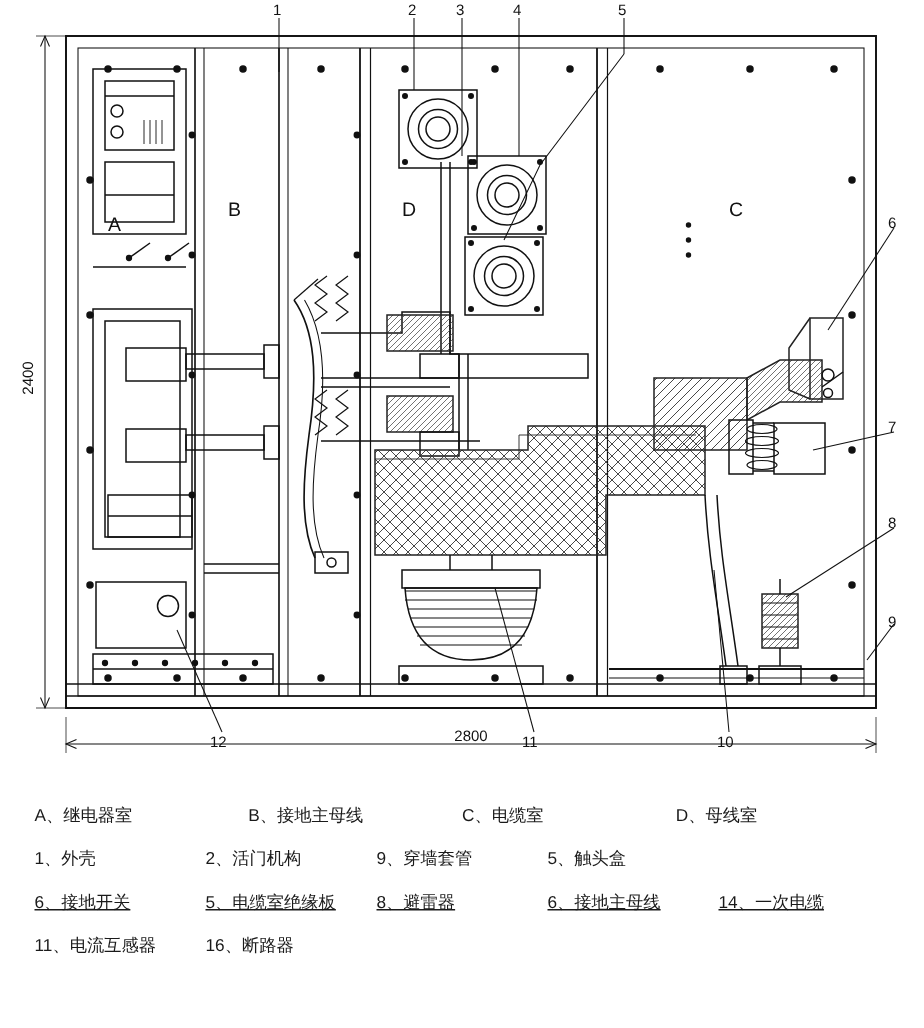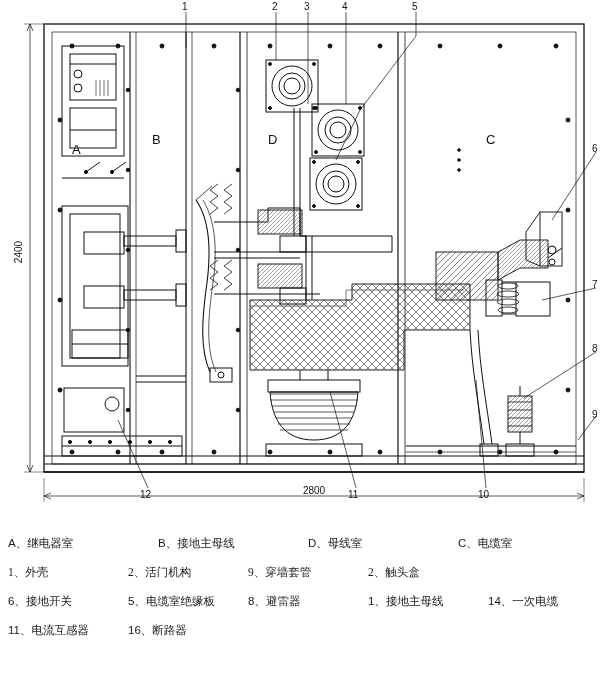--- a/index.html
+++ b/index.html
@@ -1,24 +1,24 @@
 <!DOCTYPE html>
 <html><head>
 <meta charset="utf-8">
 <style>
   html,body{margin:0;padding:0;background:#ffffff;}
   body{width:616px;height:685px;font-family:"Liberation Sans",sans-serif;color:#111;overflow:hidden;}
   #wrap{position:relative;width:616px;height:685px;}
   .drawing{position:absolute;left:0;top:0;width:616px;height:520px;}
   .legend{position:absolute;left:0;top:522px;width:616px;height:163px;}
-  .legend .row{display:flex;padding:0 8px;margin-top:14px;}
+  .legend .row{display:flex;padding:0 23px;margin-top:14px;}
   .legend .cell{font-size:11.5px;color:#1a1a1a;white-space:nowrap;}
   .legend .row1 .cell{width:25%;}
-  .legend .row2 .cell{width:20%;font-family:Liberation Serif, serif;}
-  .legend .row3 .cell{width:20%;}
+  .legend .row2 .cell{width:20%;}
+  .legend .row3 .cell{width:20%;text-decoration:underline;}
   .legend .row4 .cell{width:20%;}
   svg{display:block;}
   text{font-family:"Liberation Sans",sans-serif;}
 </style>
 </head>
 <body>
 
 <div id="wrap">
 
   <div class="drawing">
@@ -319,34 +319,34 @@
       </g>
       <text x="22" y="252" font-size="10" fill="#111" transform="rotate(-90 22 252)" text-anchor="middle">2400</text>
       <text x="314" y="494" font-size="10" fill="#111" text-anchor="middle">2800</text>
     </svg>
   </div>
 
   <div class="legend">
     <div class="row row1">
       <div class="cell">A、继电器室</div>
       <div class="cell">B、接地主母线</div>
+      <div class="cell">C、电缆室</div>
       <div class="cell">D、母线室</div>
-      <div class="cell">C、电缆室</div>
     </div>
     <div class="row row2">
       <div class="cell">1、外壳</div>
       <div class="cell">2、活门机构</div>
       <div class="cell">9、穿墙套管</div>
-      <div class="cell">2、触头盒</div>
+      <div class="cell">5、触头盒</div>
     </div>
     <div class="row row3">
       <div class="cell">6、接地开关</div>
       <div class="cell">5、电缆室绝缘板</div>
       <div class="cell">8、避雷器</div>
-      <div class="cell">1、接地主母线</div>
+      <div class="cell">6、接地主母线</div>
       <div class="cell">14、一次电缆</div>
     </div>
     <div class="row row4">
       <div class="cell">11、电流互感器</div>
       <div class="cell">16、断路器</div>
     </div>
   </div>
 
 </div>
 

